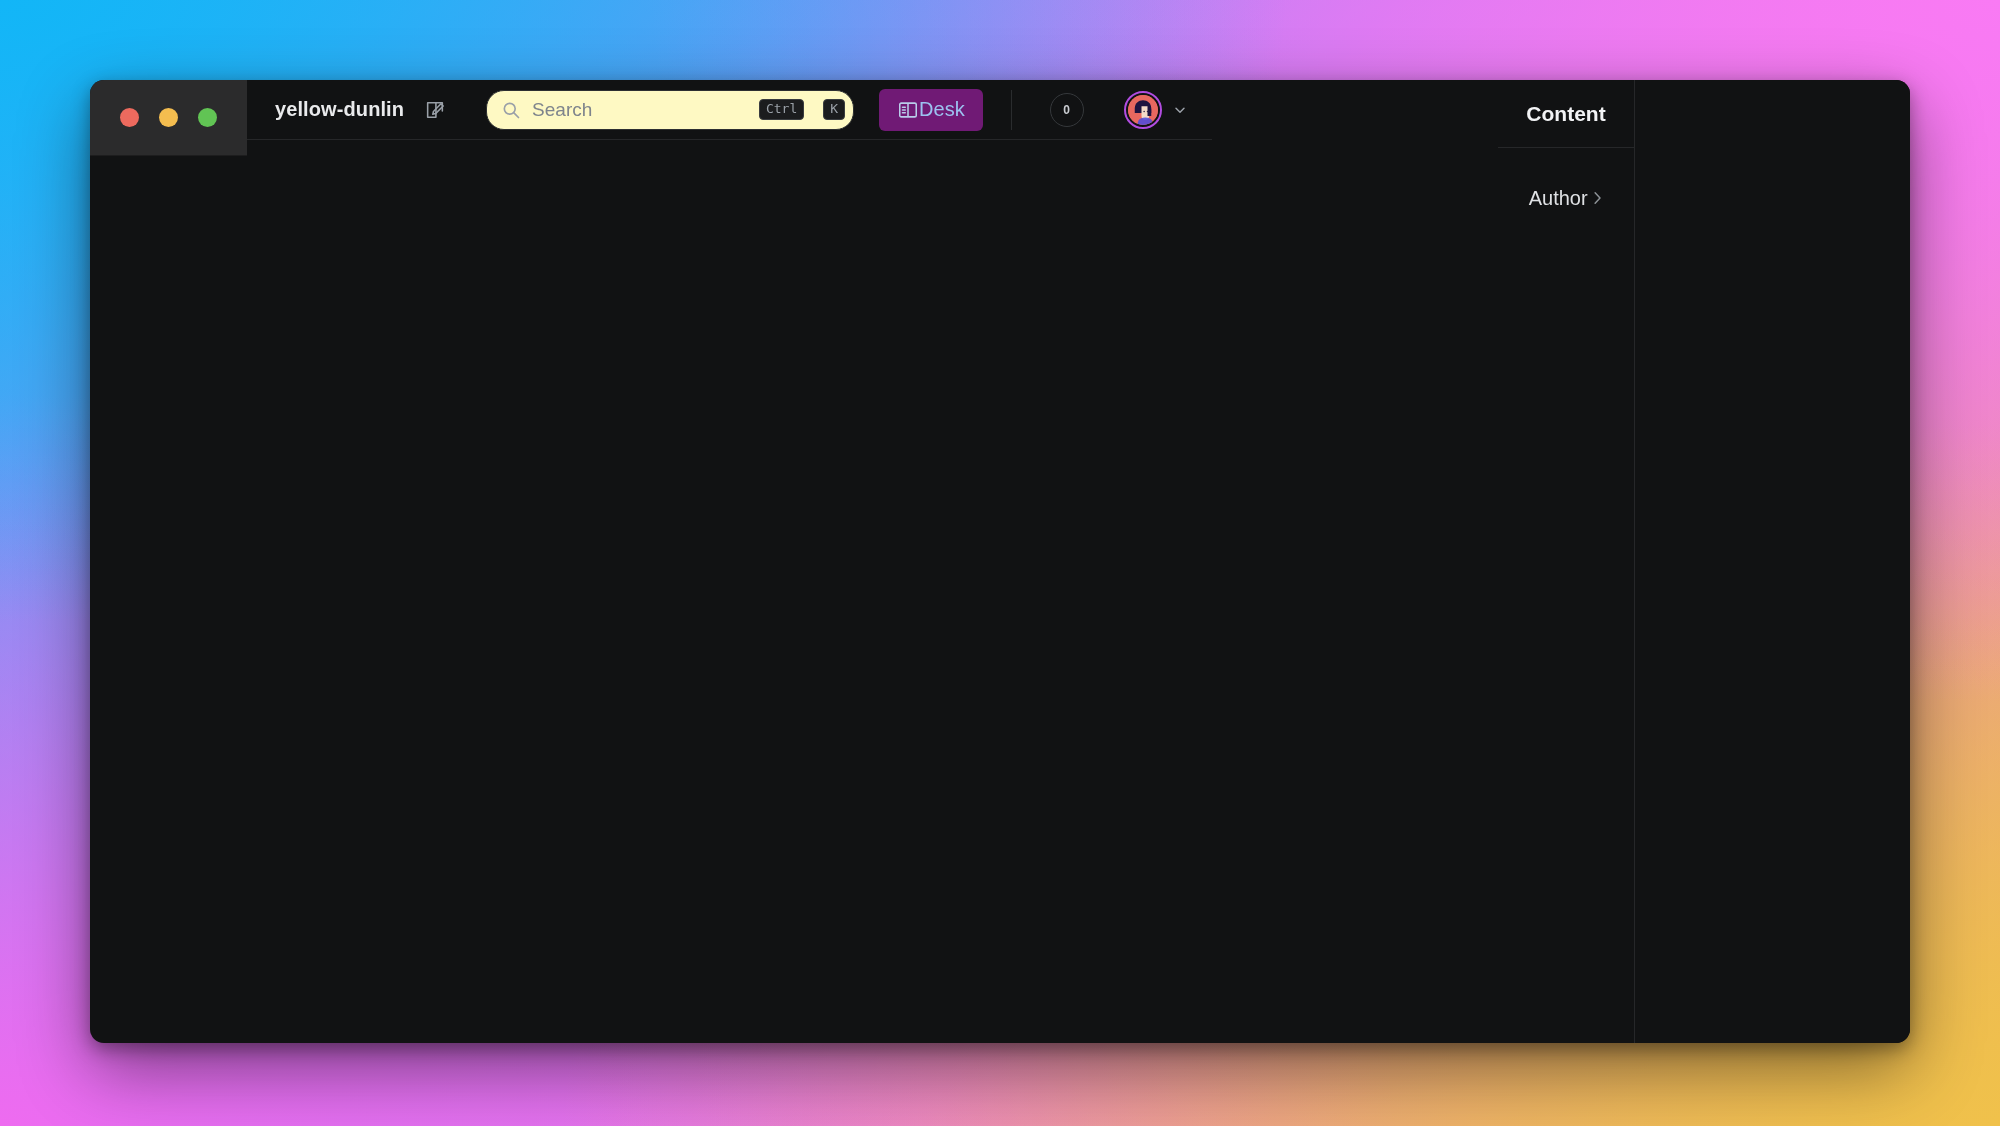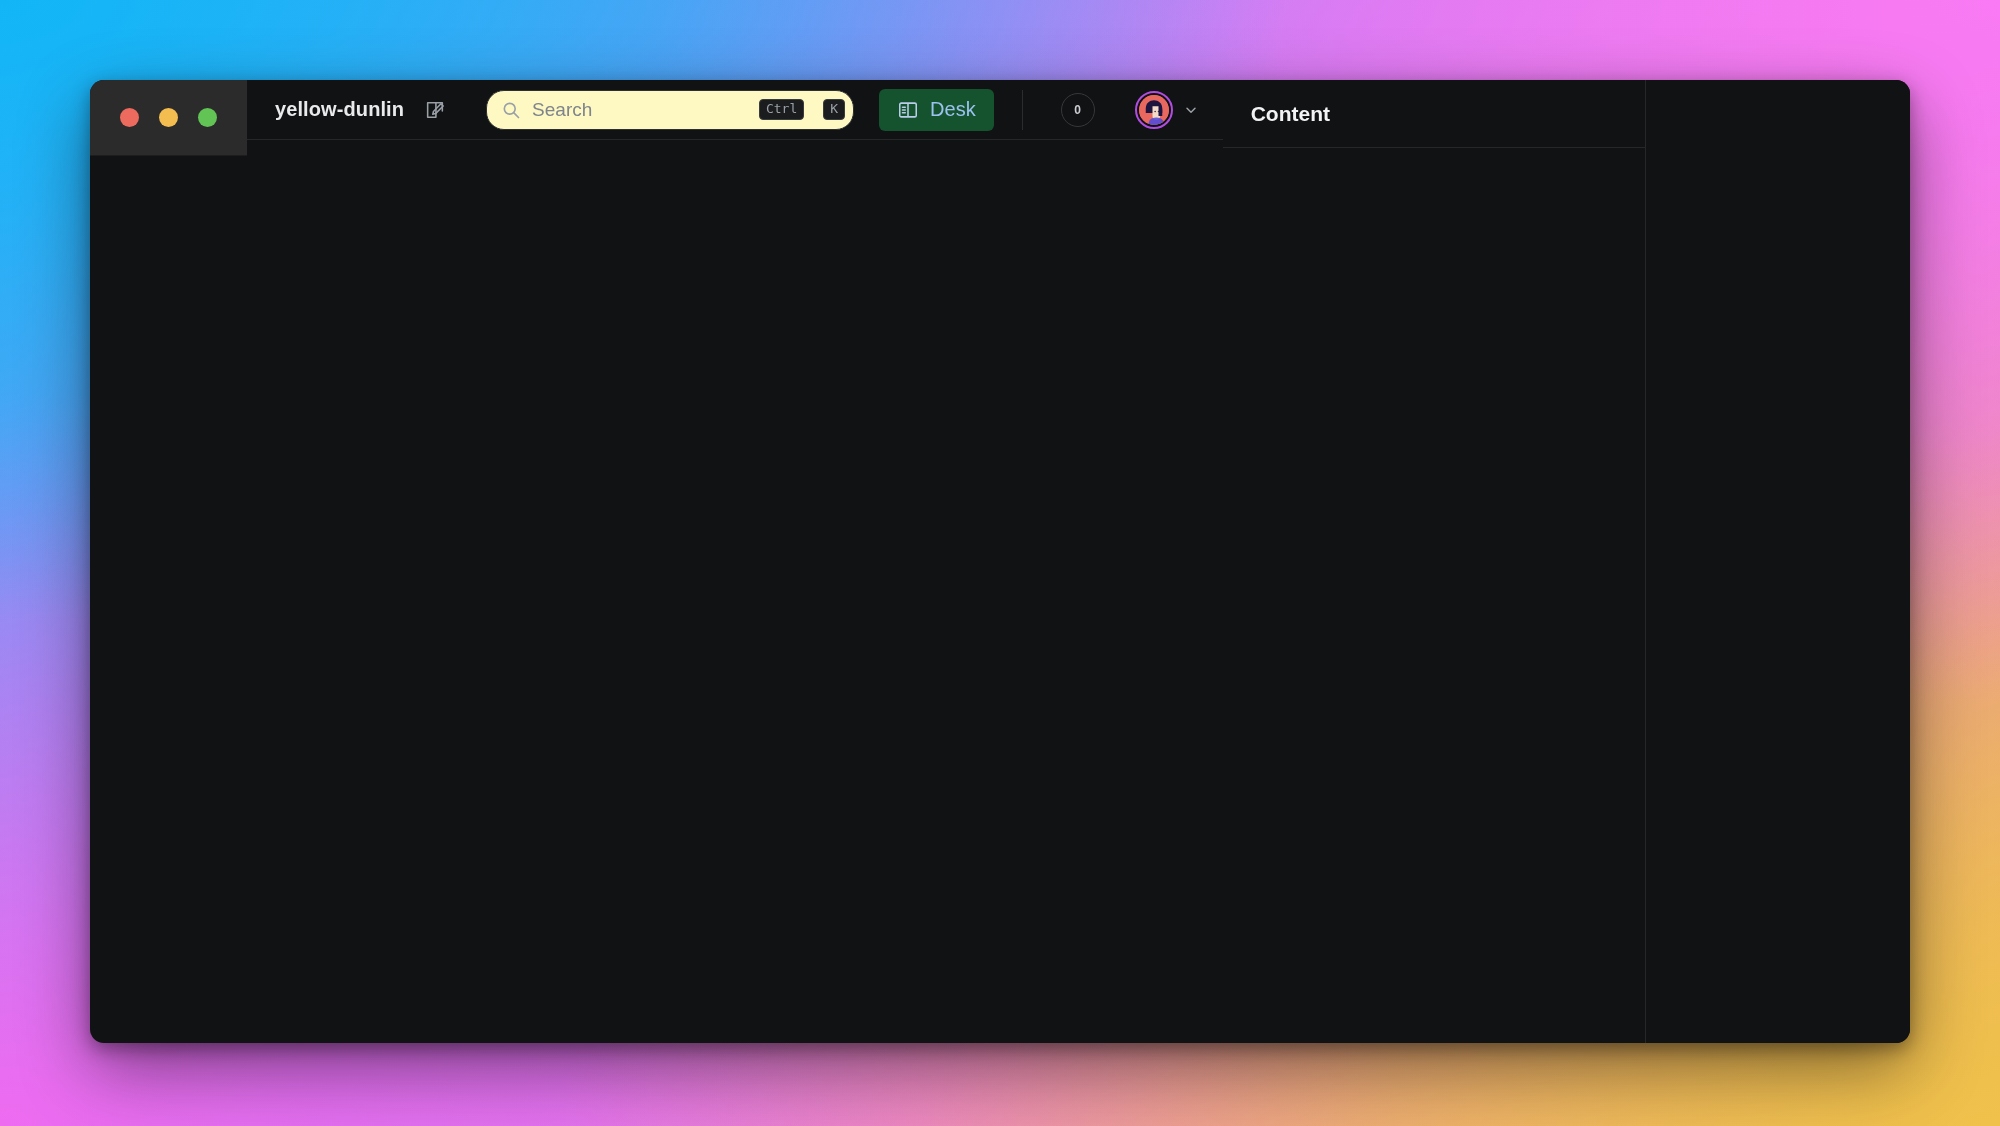--- a/index.html
+++ b/index.html
@@ -64,22 +64,22 @@
   }
   .search .ph { font-size:19px; color:#7e848c; flex:1; }
   .keys { display:flex; gap:19px; }
   .key {
     font-family:"DejaVu Sans Mono", monospace;
     font-size:13px; color:#9aa0a8;
     border:1px solid #3a3d40; border-radius:4px;
     background:#1b1c1e; padding:2px 6px; line-height:1.15;
   }
   .desk-btn {
-    height:42px; border-radius:6px; background:#14532d;
-    display:flex; align-items:center; gap:11px; padding:0 18px;
+    height:42px; border-radius:6px; background:#701a75;
+    display:flex; align-items:center; padding:0 18px;
     margin-left:11px;
   }
   .desk-btn .lbl { font-size:20px; color:#9cc2f0; font-weight:400; }
   .spacer { flex:1; }
   .divider-v { width:1px; height:40px; background:#2a2c2e; margin-right:24px; }
   .badge-circle {
     width:34px; height:34px; border-radius:50%;
     border:1px solid #35383b;
     display:flex; align-items:center; justify-content:center;
     font-size:12px; color:#c9ccd1; font-weight:600;
@@ -93,21 +93,21 @@
     width:100%; height:100%; border-radius:50%;
     background:#E8685F; overflow:hidden; position:relative;
   }
   .chev-down { color:#9aa0a8; display:flex; align-items:center; }
 
   
   .body-row { flex:1; display:flex; min-height:0; }
   .sidebar {
     width:423px; flex:0 0 auto; background:#111213;
     border-right:1px solid #262729;
-    display:flex; flex-direction:column;
+    display:flex; flex-direction:column;align-items:flex-end;
   }
   .sidebar-head {
     height:68px; display:flex; align-items:center; padding:0 28px;
     border-bottom:1px solid #262729;
   }
   .sidebar-head .t { font-size:21px; font-weight:700; color:#f2f3f5; }
   .sidebar-list { padding-top:16px; }
   .nav-item {
     height:68px; display:flex; align-items:center;
     padding:0 28px; justify-content:space-between;
@@ -197,20 +197,28 @@
 
   <div class="body-row">
 
     <div class="sidebar">
       <div class="sidebar-head">
         <span class="t">Content</span>
       </div>
       <div class="sidebar-list">
 
 
+        <div class="nav-item">
+          <span class="label">Author</span>
+          <span class="chev">
+            <svg width="18" height="18" viewBox="0 0 24 24" fill="none" stroke="currentColor" stroke-width="2" stroke-linecap="round" stroke-linejoin="round">
+              <path d="M9.5 5 L16 12 L9.5 19"></path>
+              </svg>
+          </span>
+        </div>
 
 
       </div>
     </div>
 
     <div class="main-panel">
       <span></span>
     </div>
   </div>
 </div>

